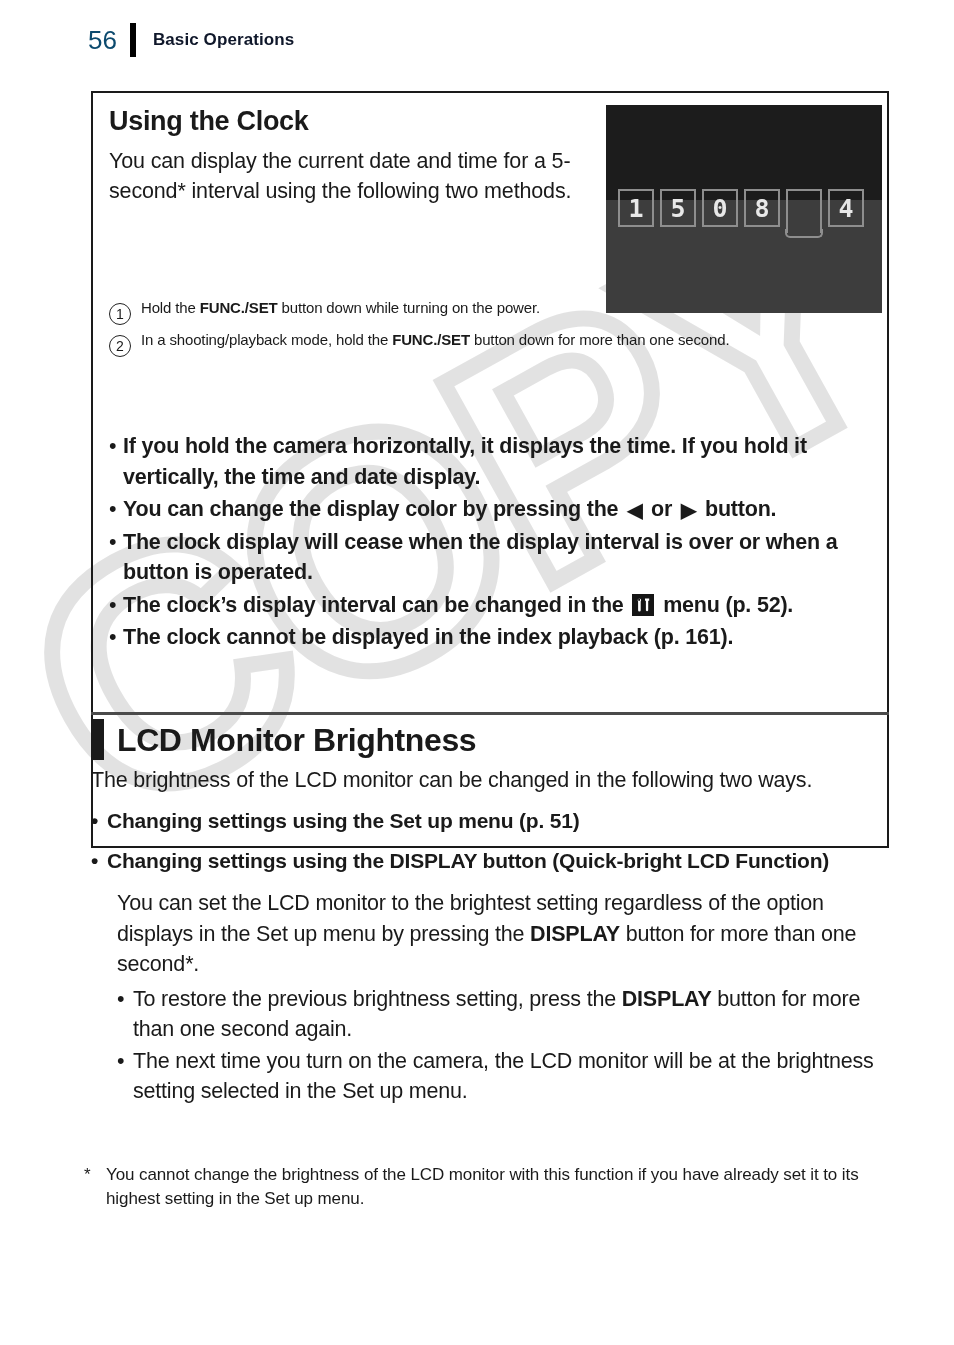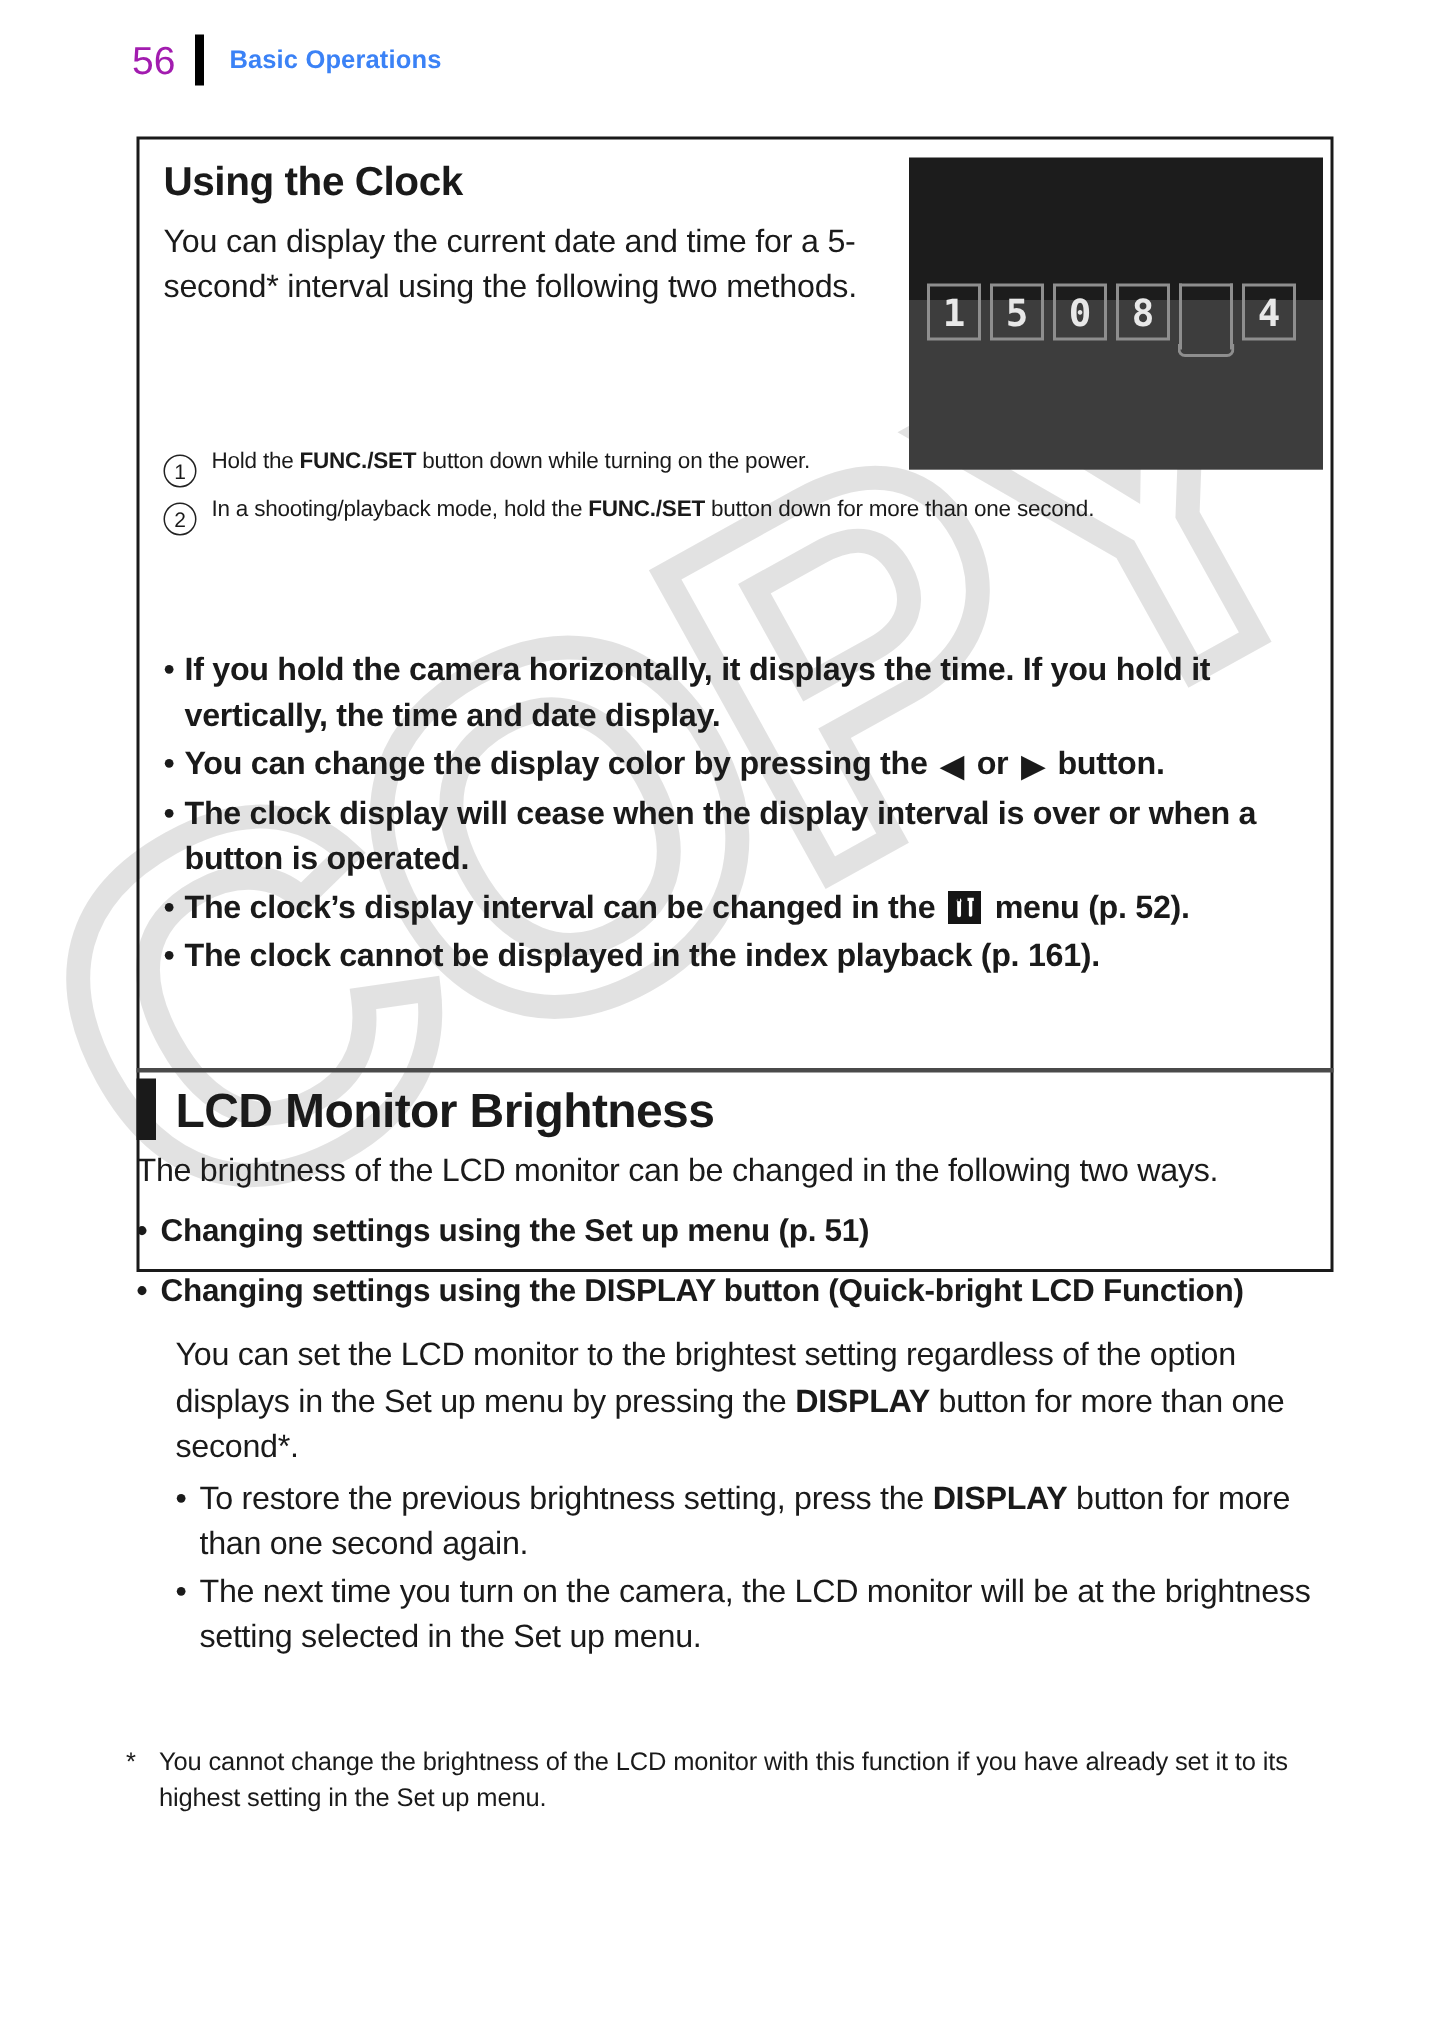--- a/index.html
+++ b/index.html
@@ -57,34 +57,34 @@
     position: absolute;
     left: 88px;
     top: 22px;
     display: flex;
     align-items: center;
     height: 36px;
   }
   .page-number {
     font-size: 26px;
     font-weight: 400;
-    color: #a21caf;
+    color: #0c4a6e;
     line-height: 1;
     letter-spacing: 0px;
   }
   .header-rule {
     width: 6px;
     height: 34px;
     background: #000;
     margin: 0 17px 0 13px;
   }
   .header-title {
     font-size: 17px;
     font-weight: 700;
-    color: #3b82f6;
+    color: #0f172a;
     letter-spacing: 0.1px;
   }
 
   
   .tip-box {
     position: absolute;
     left: 91px;
     top: 91px;
     width: 798px;
     height: 757px;

